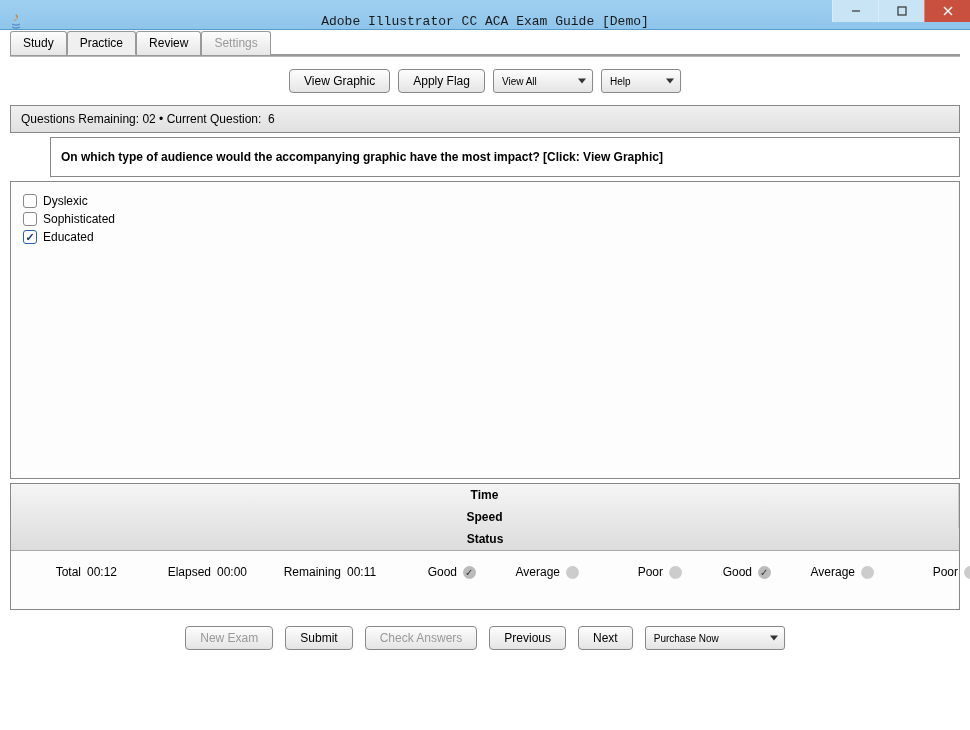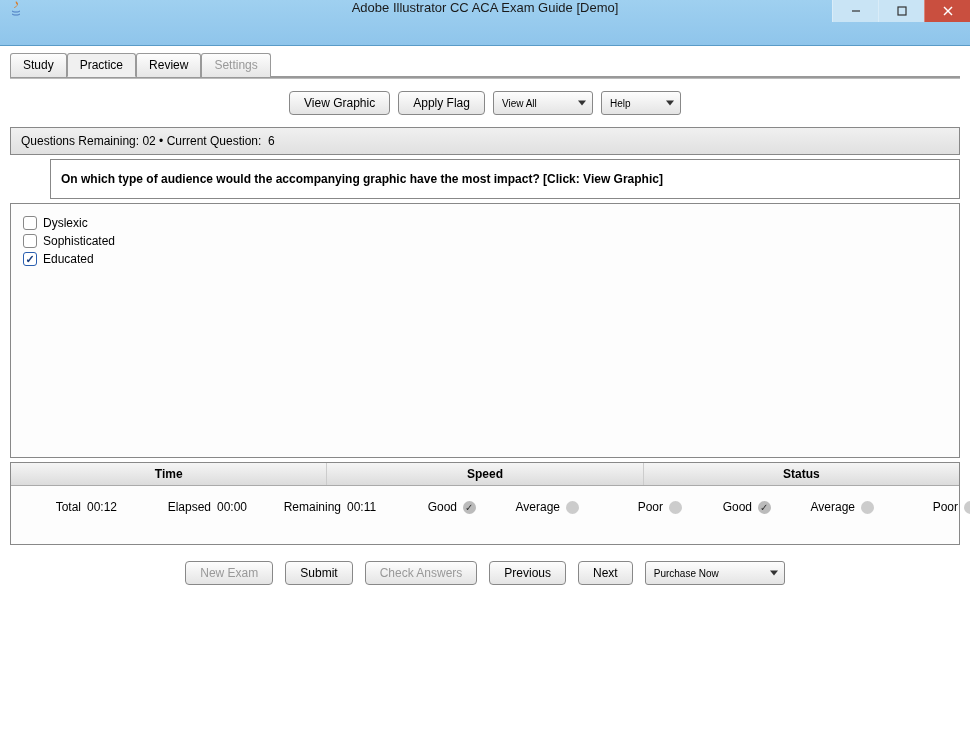--- a/index.html
+++ b/index.html
@@ -5,26 +5,27 @@
 * { box-sizing: border-box; margin: 0; padding: 0; }
 body {
   font-family: Tahoma, Arial, sans-serif;
   font-size: 12px;
   background: #fff;
   width: 970px;
   height: 730px;
   overflow: hidden;
 }
 .titlebar {
-  height: 46px;
+  height: 30px;
   background: linear-gradient(#9fd0f0, #8fc5eb);
   display: flex;
-  align-items: flex-start;
+  align-items: flex-end;
   border-bottom: 1px solid #5a9bc7;
   position: relative;
+  font-family: Liberation Mono, monospace;
 }
 .titlebar-icon {
   width: 16px; height: 16px;
   margin-left: 8px;
 }
 .titlebar-title {
   position: absolute;
   left: 0; right: 0;
   text-align: center;
   color: #1a1a1a;
@@ -44,21 +45,21 @@
   align-items: center;
   justify-content: center;
   border-left: 1px solid rgba(255,255,255,0.3);
 }
 .titlebar-btn.minimize { background: #c9e4f5; color: #333; }
 .titlebar-btn.maximize { background: #c9e4f5; color: #333; }
 .titlebar-btn.close { background: #c94f3f; color: #fff; }
 .titlebar-btn svg { width: 10px; height: 10px; }
 
 .content {
-  padding: 6px 10px;
+  padding: 0 10px;
 }
 
 .tabstrip {
   display: flex;
   border-bottom: 1px solid #999;
 }
 .tab {
   padding: 4px 12px;
   border: 1px solid #999;
   border-bottom: none;
@@ -131,21 +132,21 @@
 }
 .question-panel {
   background: #fff;
   padding: 12px 10px;
   font-weight: bold;
   margin-left: 40px;
 }
 .answers-panel {
   background: #fdfdfd;
   padding: 10px 12px;
-  height: 255px;
+  height: 298px;
 }
 .answer-row {
   display: flex;
   align-items: center;
   gap: 6px;
   padding: 2px 0;
 }
 .cbox {
   width: 14px; height: 14px;
   border: 1px solid #888;
@@ -166,20 +167,21 @@
 }
 
 .stats-panel {
   border: 1px solid #888;
   background: #fdfdfd;
 }
 .stats-header {
   display: flex;
   background: linear-gradient(#f5f5f5, #dcdcdc);
   border-bottom: 1px solid #aaa;
+  flex-direction: column;
 }
 .stats-header > div {
   flex: 1;
   text-align: center;
   padding: 4px;
   font-weight: bold;
   border-right: 1px solid #ccc;
 }
 .stats-header > div:last-child { border-right: none; }
 .stats-body {

